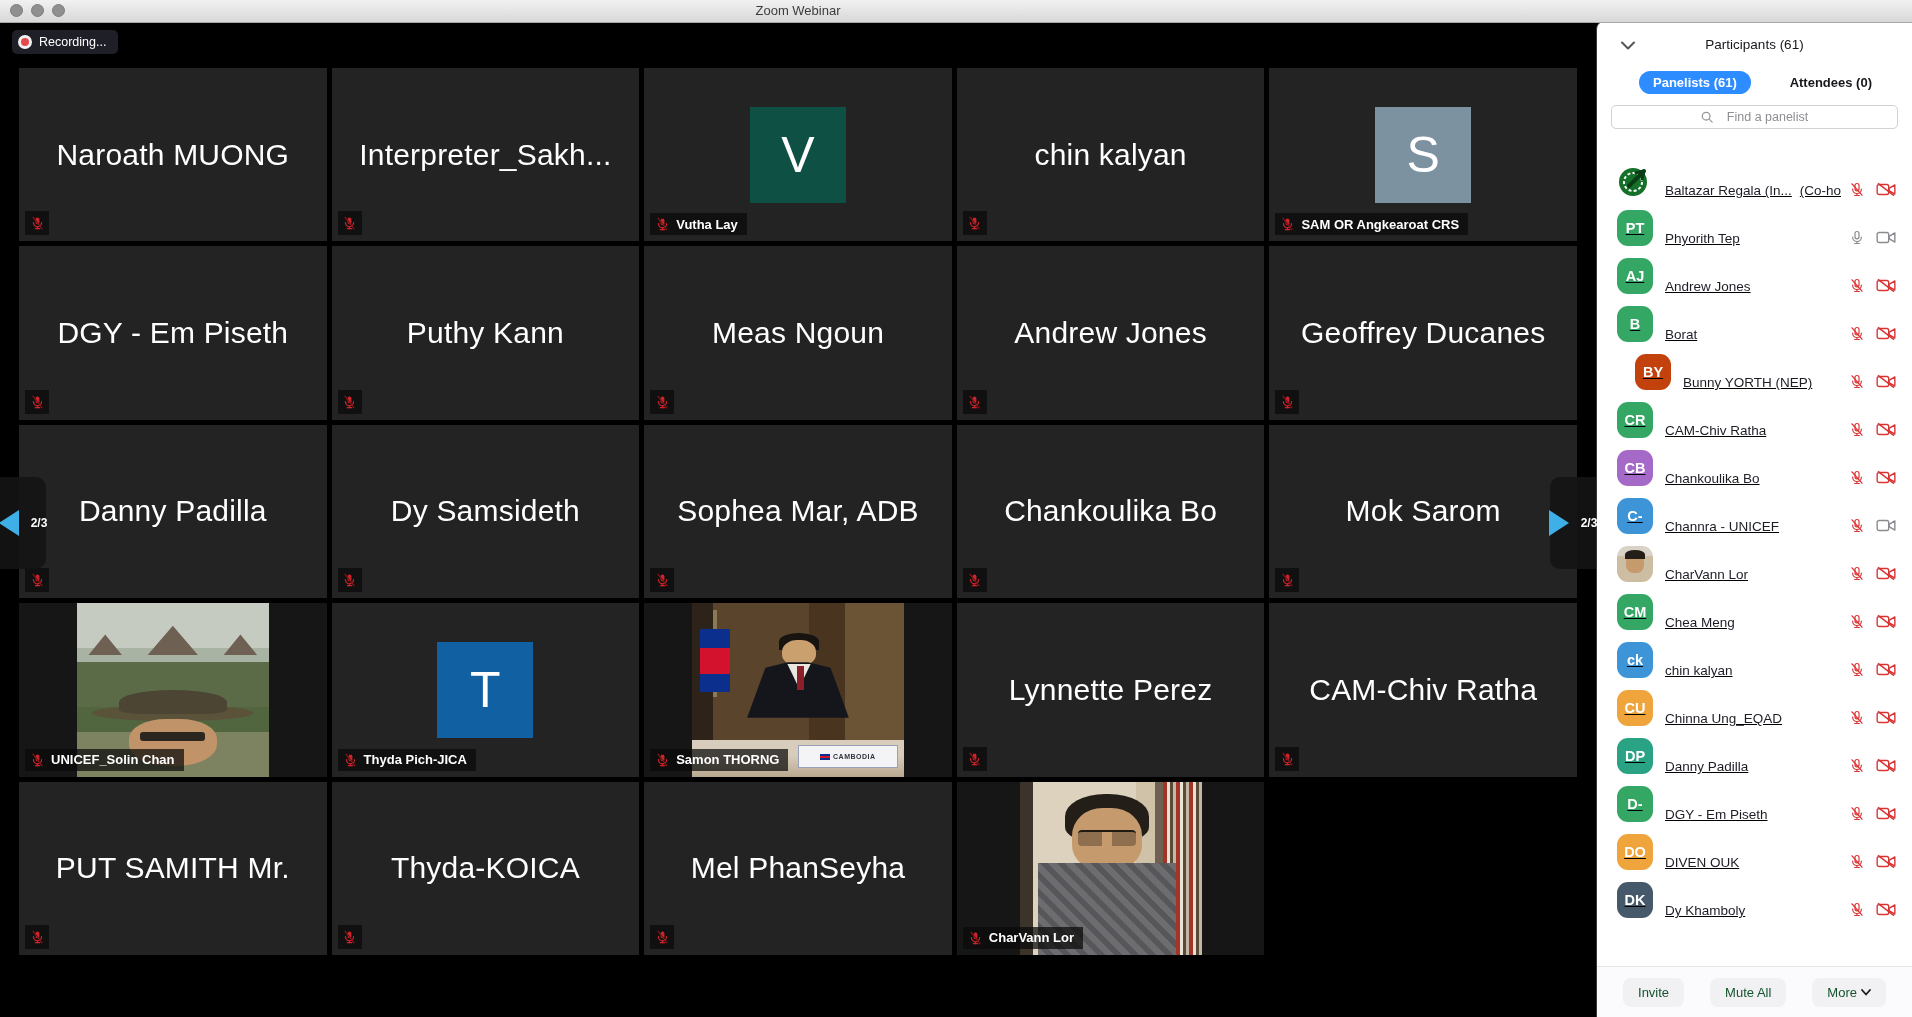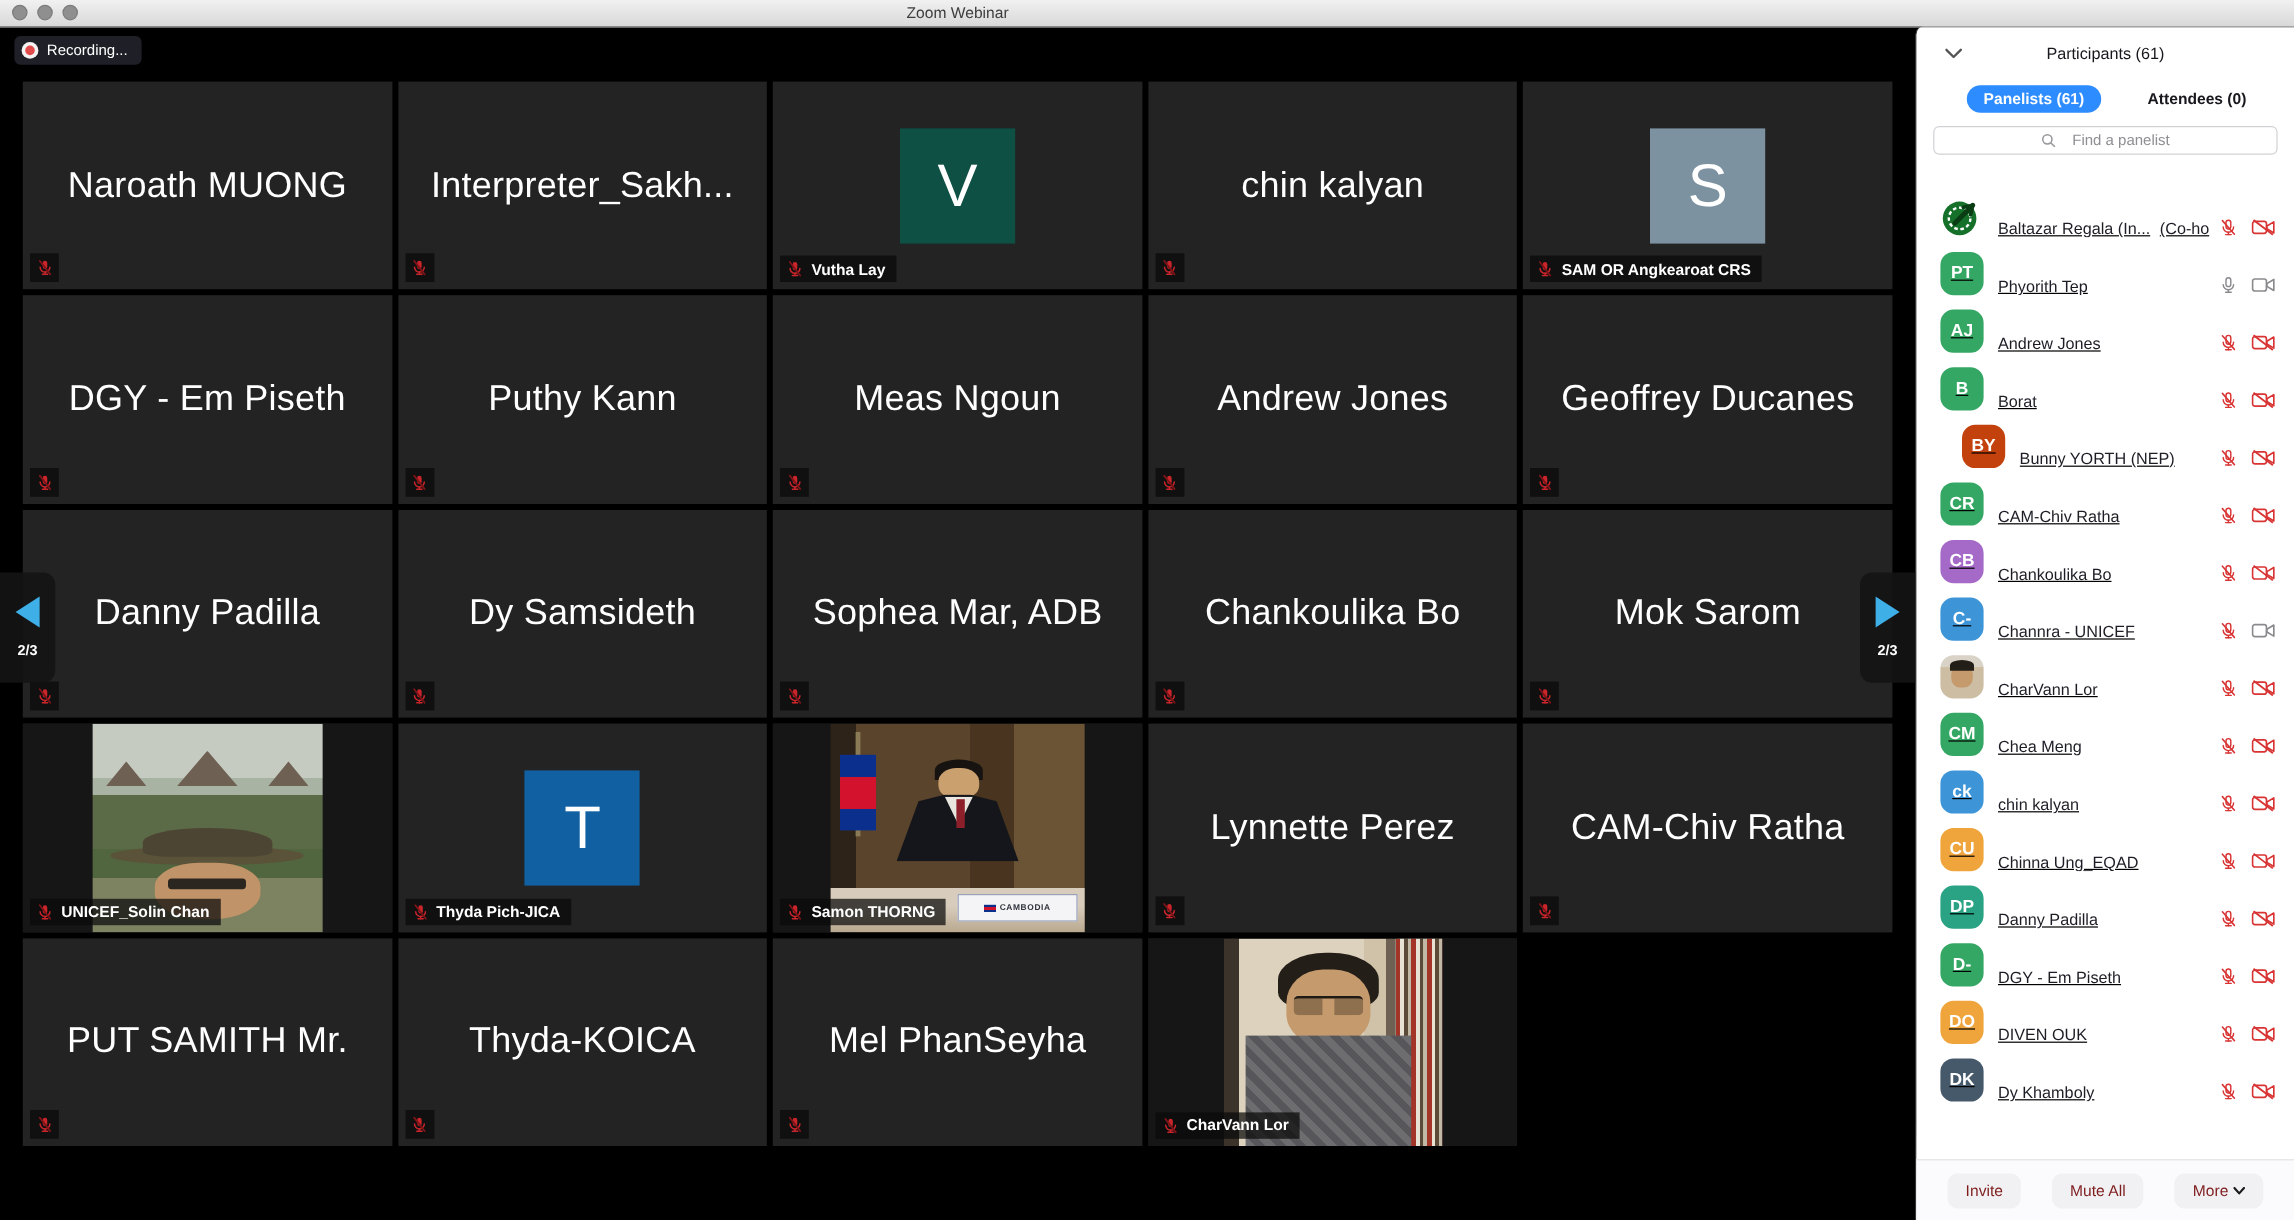--- a/index.html
+++ b/index.html
@@ -29,21 +29,21 @@
   .letter-avatar{width:96px;height:96px;display:flex;align-items:center;justify-content:center;
     color:#fff;font-size:50px;}
   .tile-label{position:absolute;left:6px;bottom:6px;display:flex;align-items:center;gap:6px;
     background:rgba(10,10,10,.72);padding:3px 9px 3px 5px;font-size:13px;font-weight:bold;color:#fff;
     max-width:94%;white-space:nowrap;z-index:3;}
   .tile-miconly{position:absolute;left:6px;bottom:6px;width:24px;height:24px;
     background:rgba(10,10,10,.72);display:flex;align-items:center;justify-content:center;z-index:3;}
 
   
   .nav-tab{position:absolute;width:46px;height:92px;background:rgba(20,20,21,.9);z-index:10;
-    display:flex;flex-direction:column;align-items:center;justify-content:center;gap:12px;cursor:pointer;}
+    display:flex;align-items:center;justify-content:center;gap:12px;cursor:pointer;}
   .nav-left{left:0;top:477px;border-radius:0 10px 10px 0;}
   .nav-right{left:1550px;top:477px;border-radius:10px 0 0 10px;}
   .tri-left{width:0;height:0;border-top:13px solid transparent;border-bottom:13px solid transparent;border-right:20px solid #3fafe8;}
   .tri-right{width:0;height:0;border-top:13px solid transparent;border-bottom:13px solid transparent;border-left:20px solid #3fafe8;}
   .nav-page{color:#fff;font-size:12px;font-weight:bold;}
 
   
   .photo-wrap{position:absolute;inset:0;display:flex;justify-content:center;background:#161617;}
   .photo-inner{position:relative;height:100%;overflow:hidden;}
   .pw-temple{width:192px;} .pw-office{width:212px;} .pw-portrait{width:182px;}
@@ -97,21 +97,21 @@
   .p-avatar.photo::before{content:"";position:absolute;left:9px;top:7px;width:18px;height:20px;
     background:#c59a6d;border-radius:45% 45% 40% 40%;}
   .p-avatar.photo::after{content:"";position:absolute;left:8px;top:4px;width:20px;height:9px;
     background:#241e19;border-radius:50% 50% 0 0;}
   .p-name{flex:1;font-size:13.5px;color:#1d1d26;white-space:nowrap;overflow:hidden;
     display:flex;align-items:center;gap:8px;}
   .p-suffix{flex:none;}
   .p-icons{display:flex;gap:11px;align-items:center;flex:none;margin-left:8px;}
   .sb-footer{position:absolute;bottom:0;left:0;right:0;height:50px;background:#fbfbfd;
     border-top:1px solid #e3e3e6;display:flex;align-items:center;justify-content:center;gap:26px;}
-  .sb-btn{background:#f1f1f4;border:none;border-radius:8px;padding:7px 15px;font-size:13px;color:#7f1d1d;
+  .sb-btn{background:#f1f1f4;border:none;border-radius:8px;padding:7px 15px;font-size:13px;color:#14532d;
     font-family:"Liberation Sans",sans-serif;cursor:pointer;display:flex;align-items:center;gap:4px;}
 </style>
 </head>
 <body>
 
 <div class="titlebar">
   <div class="traffic">
     <div class="tl"></div>
     <div class="tl"></div>
     <div class="tl"></div>

